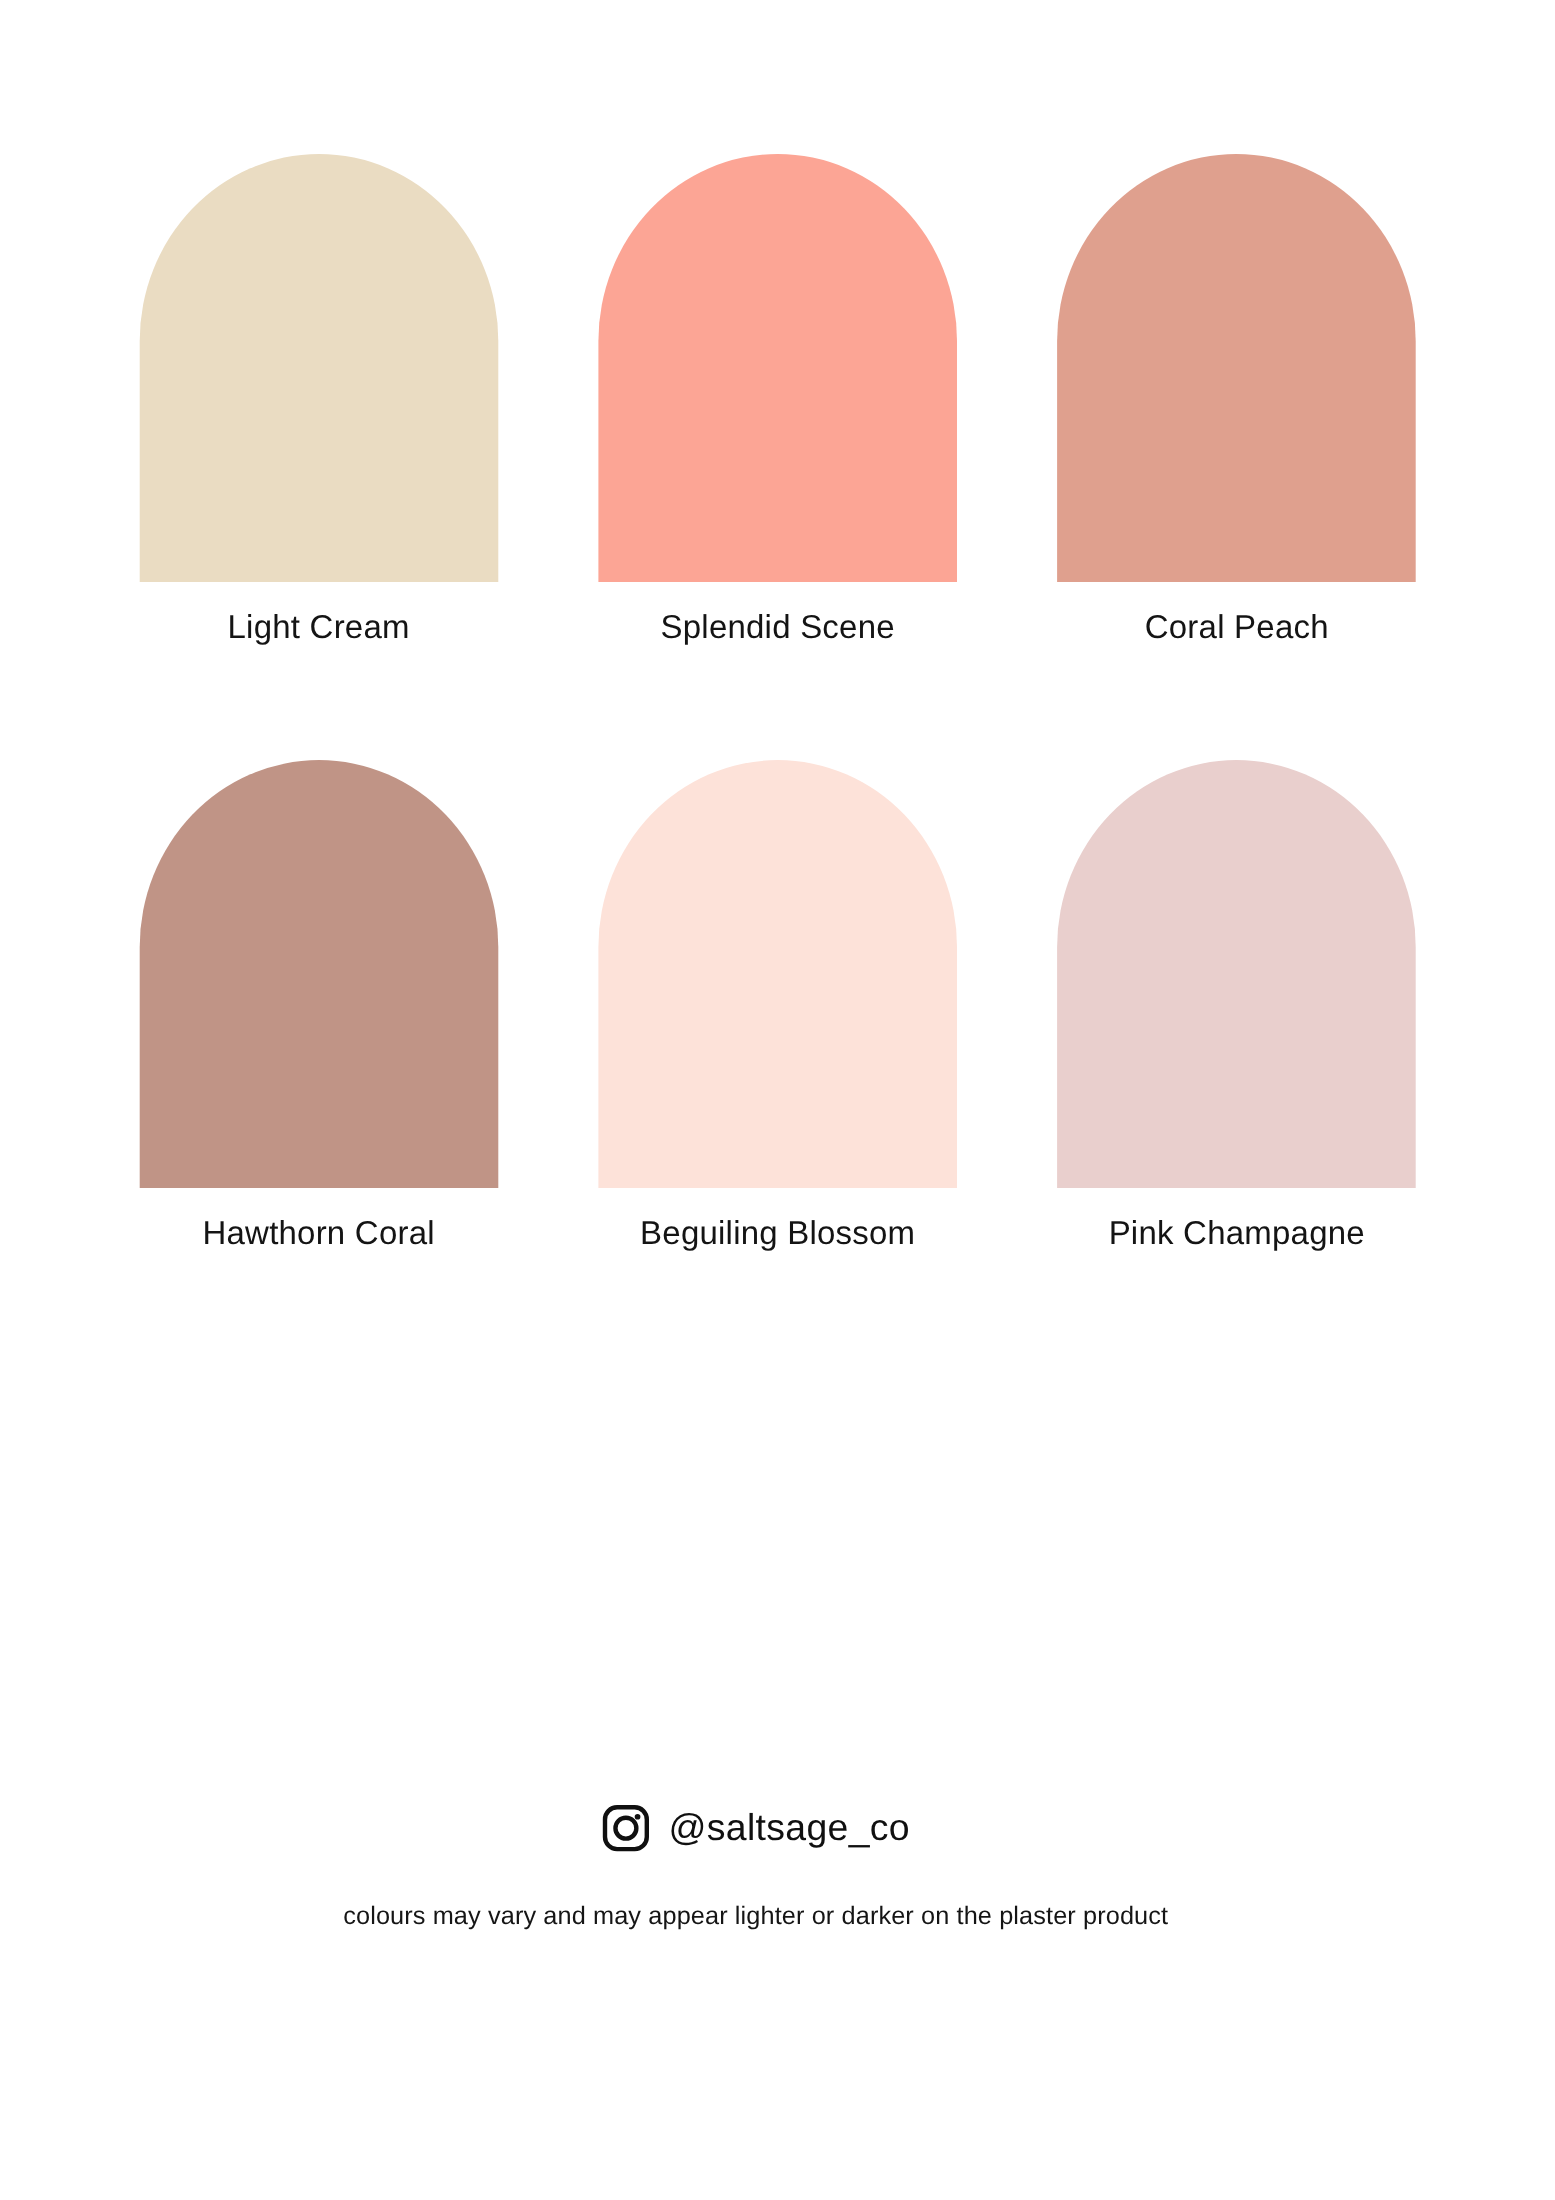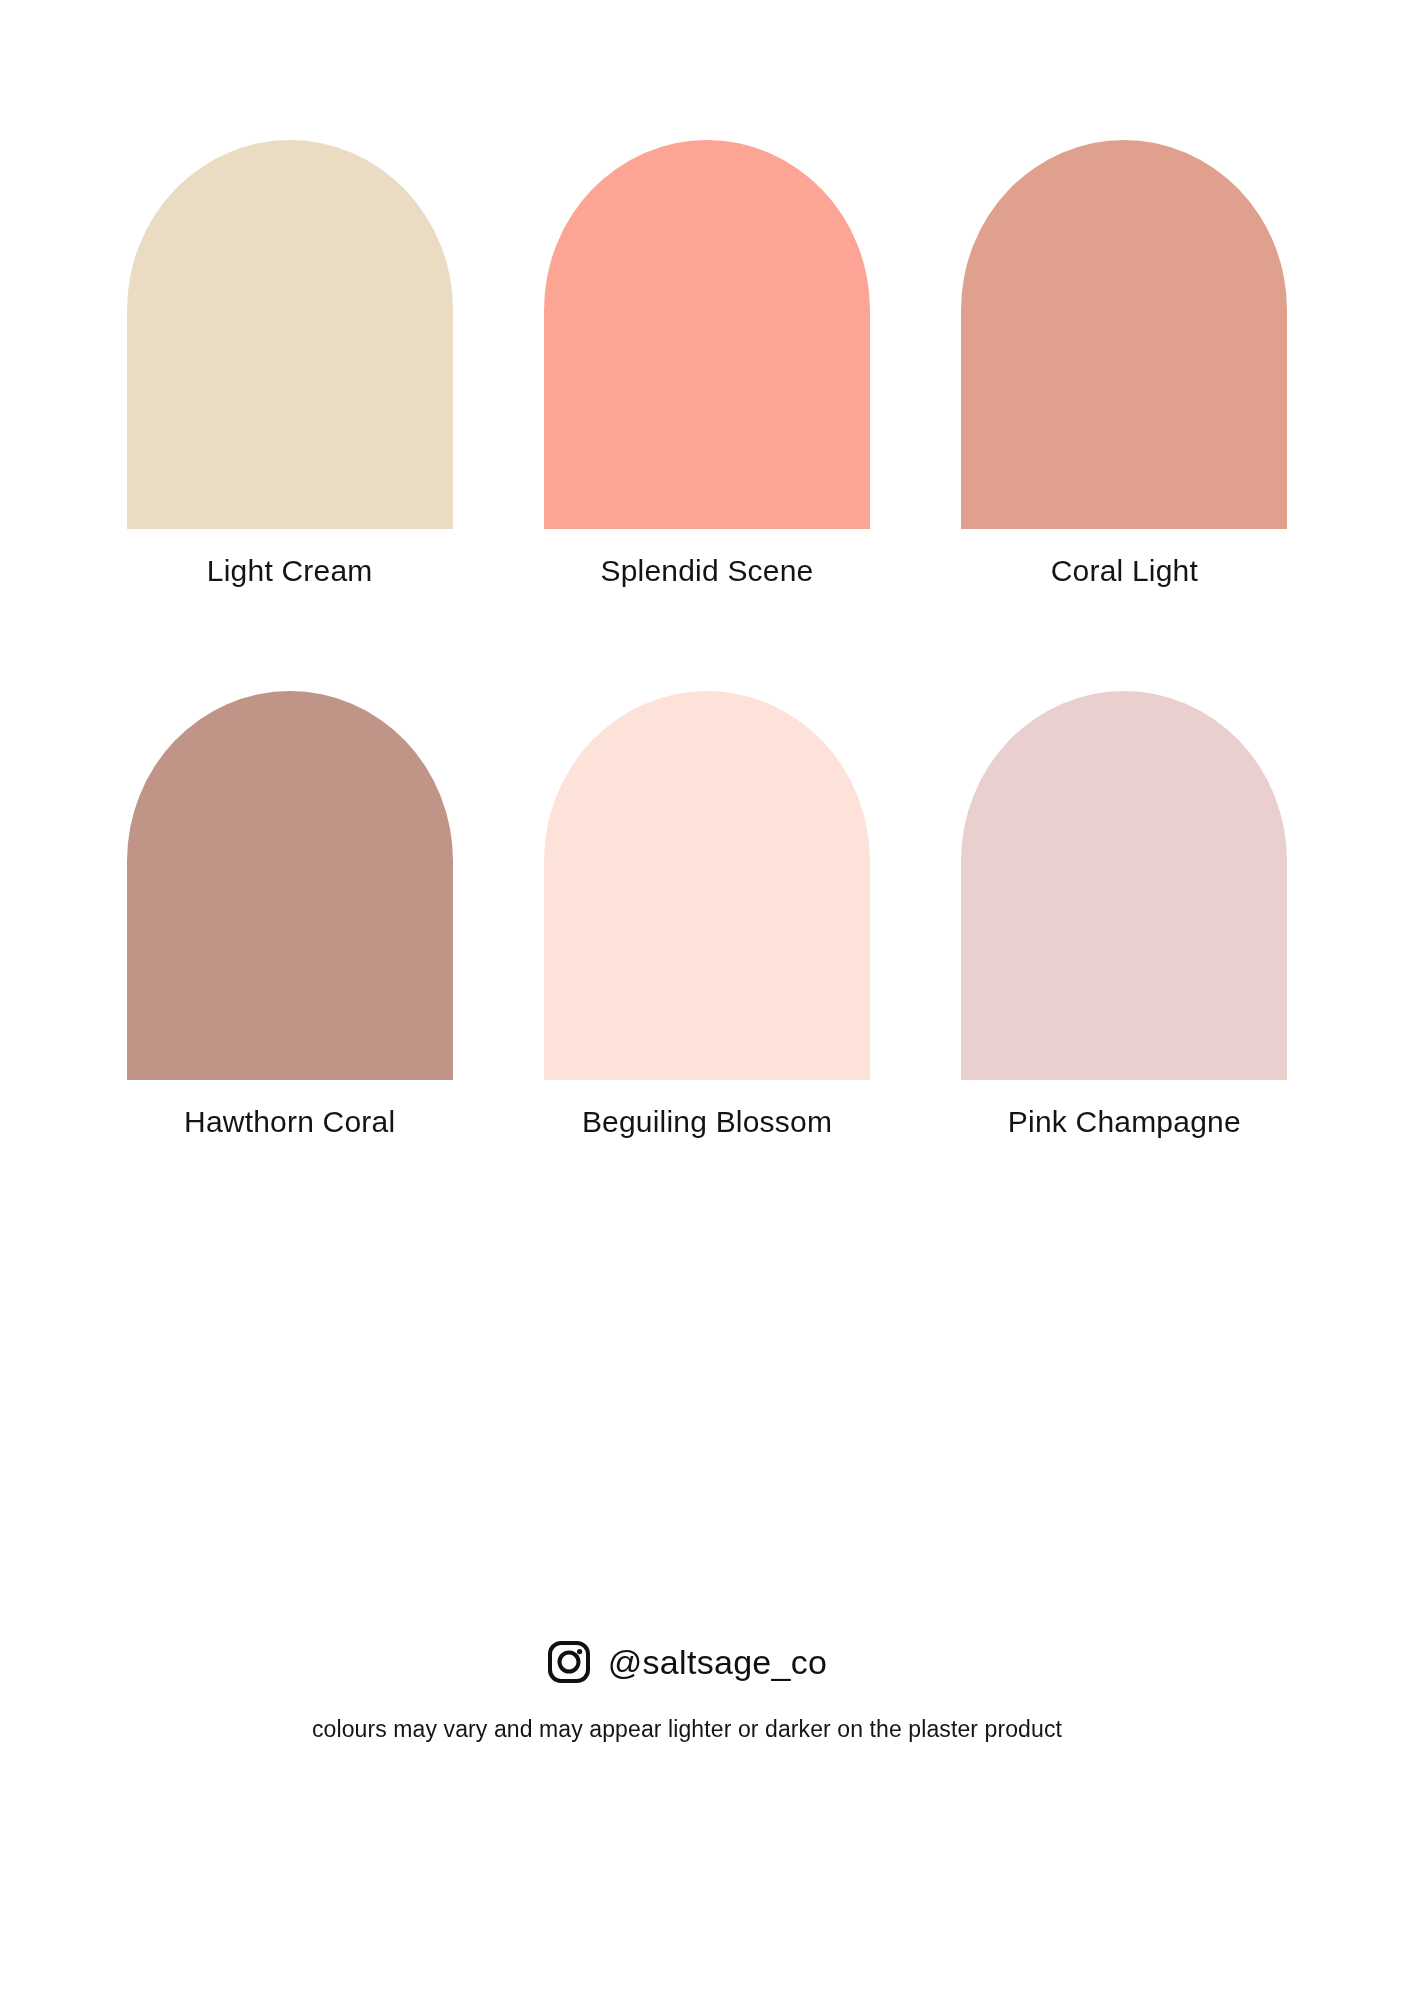--- a/index.html
+++ b/index.html
@@ -87,21 +87,21 @@
 
   .handle-text {
     font-size: 34px;
     font-weight: 400;
     color: #101010;
     letter-spacing: 0.3px;
     line-height: 1;
   }
 
   .disclaimer {
-    margin-top: 32px;
+    margin-top: 44px;
     font-size: 23px;
     font-weight: 400;
     color: #151515;
     letter-spacing: 0.1px;
     text-align: center;
     white-space: nowrap;
   }
 </style>
 </head>
 <body style="background: rgb(255, 255, 255);">
@@ -117,21 +117,21 @@
 
 
     <div class="swatch-cell">
       <div class="arch" style="background: rgb(252, 165, 149);"></div>
       <div class="swatch-label">Splendid Scene</div>
     </div>
 
 
     <div class="swatch-cell">
       <div class="arch" style="background: rgb(223, 160, 142);"></div>
-      <div class="swatch-label">Coral Light</div>
+      <div class="swatch-label">Coral Peach</div>
     </div>
 
     <div class="swatch-cell">
       <div class="arch" style="background: rgb(192, 148, 134);"></div>
       <div class="swatch-label">Hawthorn Coral</div>
     </div>
 
     <div class="swatch-cell">
       <div class="arch" style="background: rgb(253, 226, 217);"></div>
       <div class="swatch-label">Beguiling Blossom</div>

